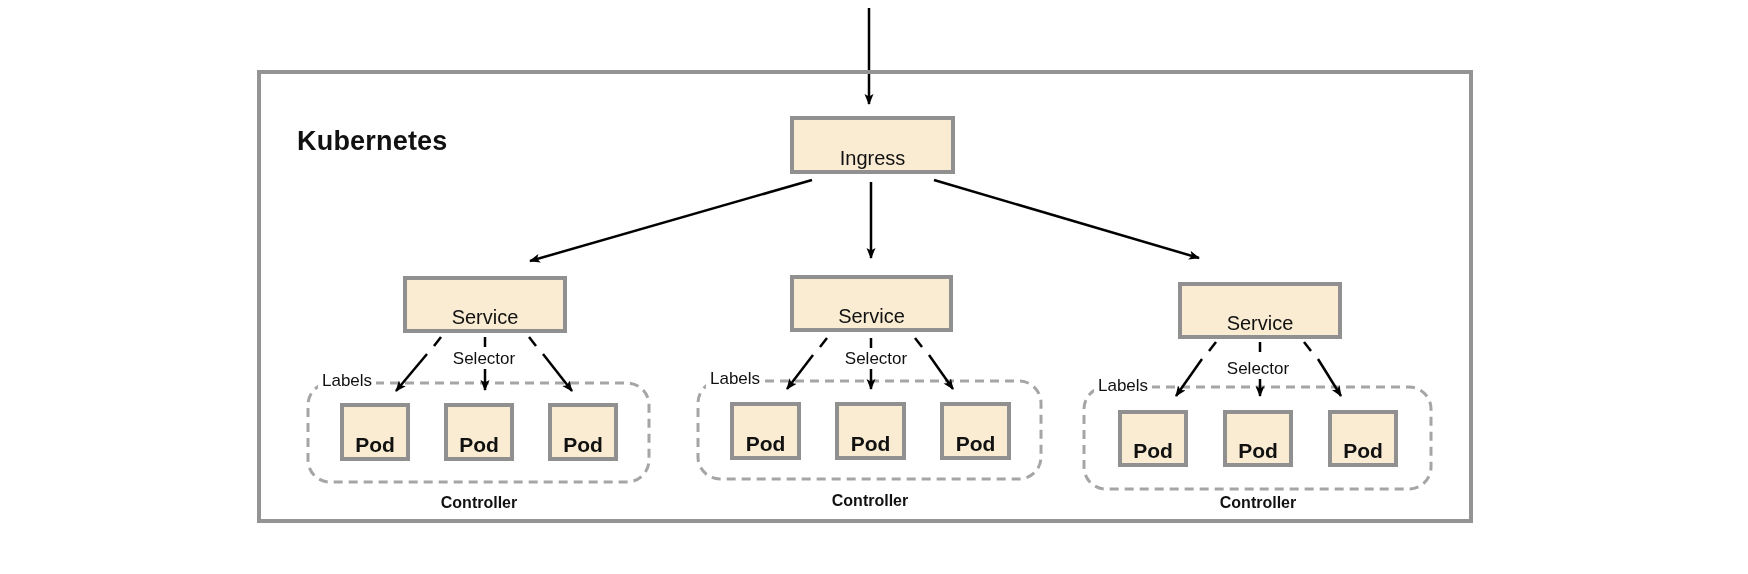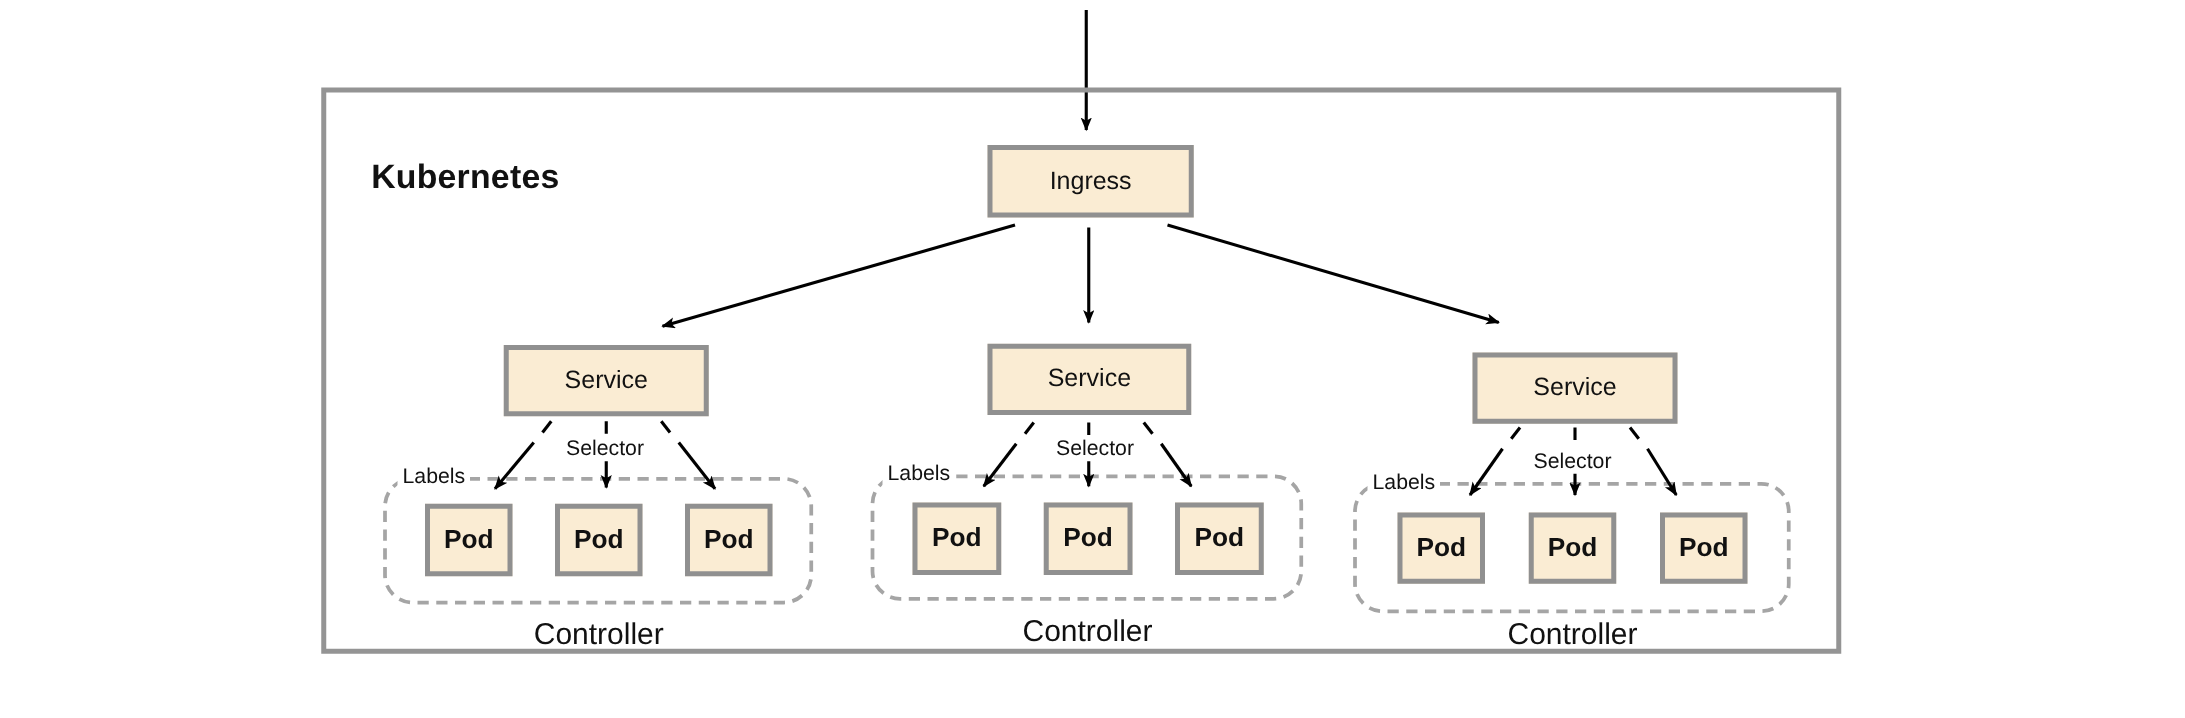--- a/index.html
+++ b/index.html
@@ -20,32 +20,32 @@
     background: transparent;
   }
   #k8s-title {
     left: 297px; top: 126px;
     font-size: 27px; font-weight: bold; letter-spacing: .2px;
   }
 
   .node {
     background: var(--node-fill);
     border: 4px solid var(--node-border);
-    display: flex; align-items: center; justify-content: center;
+    display: flex; align-items: flex-end; justify-content: center;
     font-size: 20px;
   }
   .pod-node { font-size: 21px; font-weight: bold; }
 
   .tag {
     background: #ffffff; padding: 0 4px;
     font-size: 17px; white-space: nowrap;
   }
   .selector-tag { transform: translateX(-50%); }
   .controller-label {
-    font-size: 24px; transform: translateX(-50%); white-space: nowrap;
+    font-size: 16px; transform: translateX(-50%); white-space: nowrap; font-weight: bold;
   }
 
   svg.overlay { position: absolute; left: 0; top: 0; pointer-events: none; }
   .conn  { stroke: var(--arrow); stroke-width: 2.5; fill: none; }
   .entry { stroke: var(--arrow); stroke-width: 2.5; fill: none; }
   .stub  { stroke: var(--arrow); stroke-width: 2.5; fill: none; }
   .grp   { stroke: var(--dashed-border); stroke-width: 3;
            stroke-dasharray: 9 6; fill: none; }
 </style>
 </head>

